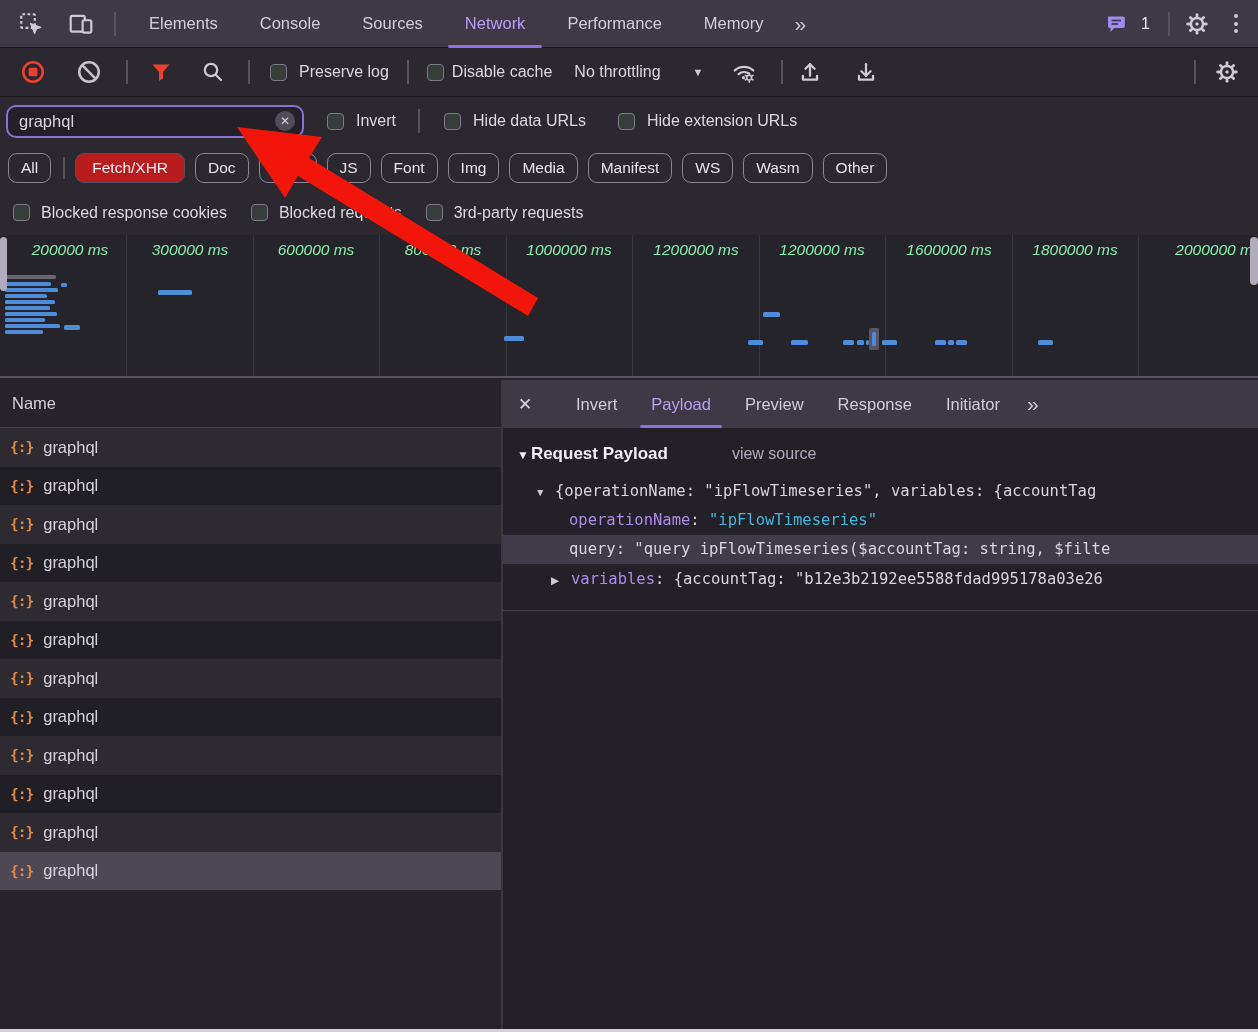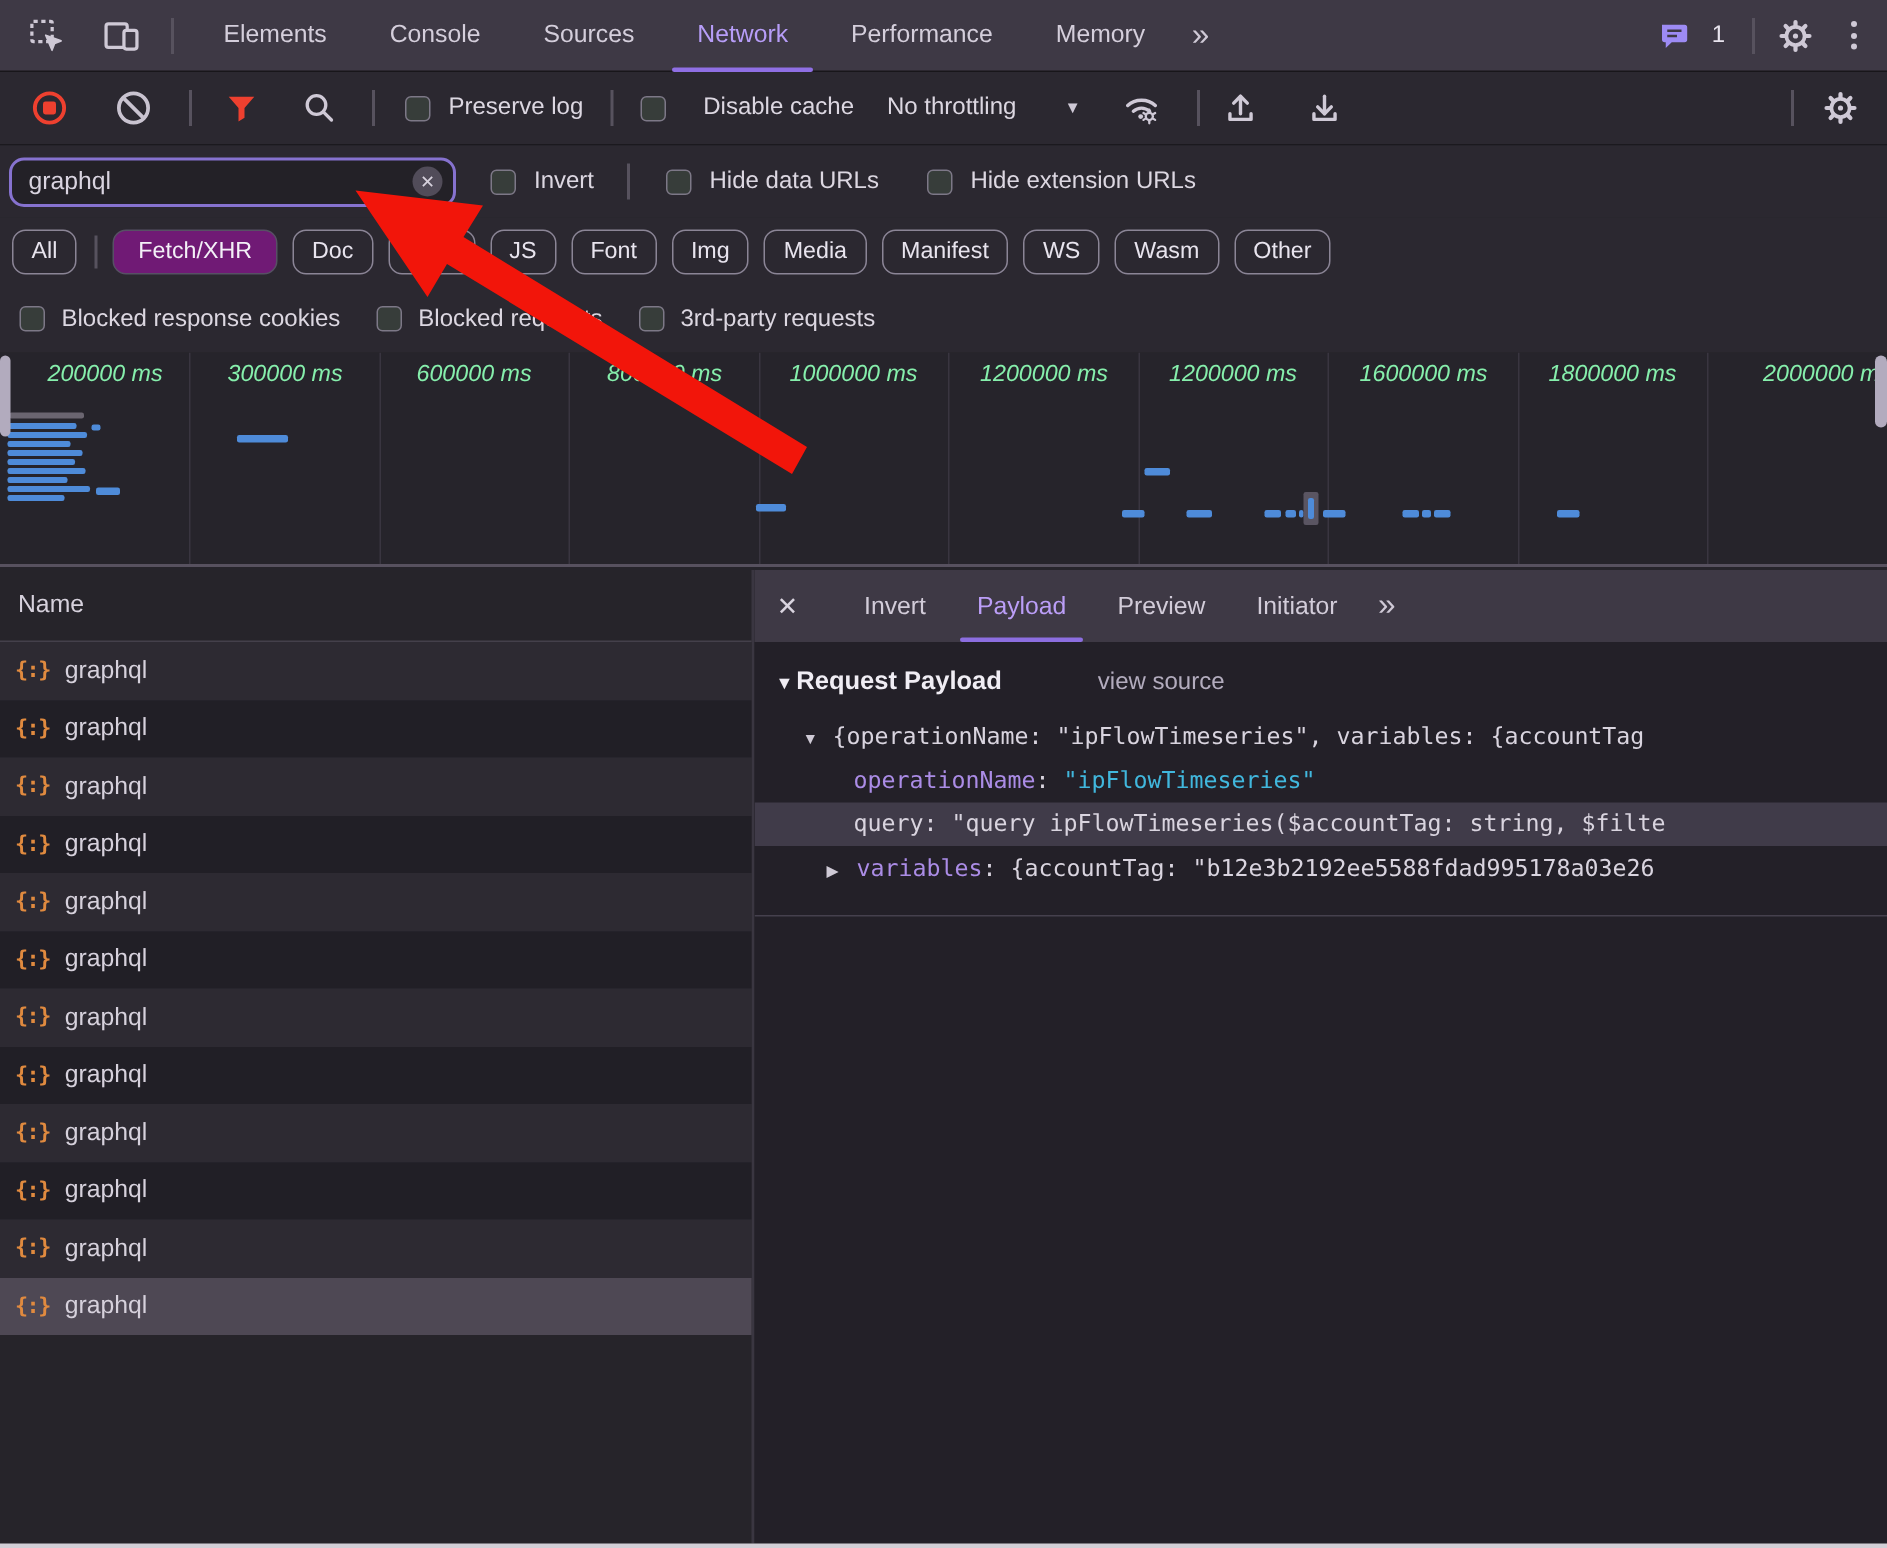--- a/index.html
+++ b/index.html
@@ -43,21 +43,21 @@
   .filter-input .txt { color:#d9d4e0; font-size:16.5px; }
   .clear-btn { position:absolute; right:7px; top:50%; transform:translateY(-50%);
         width:20px; height:20px; border-radius:50%; background:#514c59; color:#d6d1dc;
         font-size:12px; display:flex; align-items:center; justify-content:center; }
 
   
   .chipsrow { top:145px; height:45px; background:#2b2830; }
   .chip { height:30px; display:flex; align-items:center; padding:0 12px; flex:none;
           border:1.4px solid #8b8596; border-radius:9px; color:#e8e4ee;
           font-size:15.5px; font-weight:400; margin-left:10px; white-space:nowrap; }
-  .chip.selected { background:#701a75; border-color:#575064; color:#f3f0f7; padding:0 16px; }
+  .chip.selected { background:#b91c1c; border-color:#575064; color:#f3f0f7; padding:0 16px; }
 
   
   .optsrow { top:190px; height:45px; background:#2b2830; }
   .optgroup { display:flex; align-items:center; gap:11px; margin-left:24px; }
   .optgroup:first-child { margin-left:13px; }
 
   
   .overview { position:absolute; top:235px; left:0; right:0; height:143px;
               background:#26242b; border-bottom:2px solid #57515f; overflow:hidden; }
   .gridline { position:absolute; top:0; bottom:0; width:1px; background:#393540; }
@@ -211,21 +211,21 @@
     <svg class="icon-sm" viewBox="0 0 24 24">
       <circle cx="10" cy="10" r="6.2" fill="none" stroke="#cfc9d6" stroke-width="2.2"></circle>
       <line x1="14.7" y1="14.7" x2="20" y2="20" stroke="#cfc9d6" stroke-width="2.2" stroke-linecap="round"></line>
     </svg>
   </span>
   <span class="vdiv" style="margin-left:18px"></span>
   <span class="cb" style="margin-left:20px"></span>
   <span class="lbl" style="margin-left:12px">Preserve log</span>
   <span class="vdiv" style="margin-left:18px"></span>
   <span class="cb" style="margin-left:18px"></span>
-  <span class="lbl" style="margin-left:25px">Disable cache</span>
+  <span class="lbl" style="margin-left:8px">Disable cache</span>
   <span class="lbl" style="margin-left:22px">No throttling</span>
   <span class="caret" style="margin-left:32px">▼</span>
   <span class="icon-btn" style="margin-left:24px">
     <svg class="icon" viewBox="0 0 24 24">
       <path d="M3.5 10.5 C8 6.2 16 6.2 20.5 10.5" fill="none" stroke="#cfc9d6" stroke-width="2.1" stroke-linecap="round"></path>
       <path d="M7 14 C10 11.4 14 11.4 17 14" fill="none" stroke="#cfc9d6" stroke-width="2.1" stroke-linecap="round"></path>
       <circle cx="11.5" cy="17.3" r="1.5" fill="#cfc9d6"></circle>
       <g transform="translate(16.8,17.2)">
         <circle r="2.6" fill="#2b2830"></circle>
         <circle r="2.2" fill="none" stroke="#cfc9d6" stroke-width="1.4"></circle>
@@ -430,20 +430,23 @@
       <div class="det-tab" style="margin-left:12px">
           <span>Invert</span>
         </div>
       <div class="det-tab active">
           <span>Payload</span>
         </div>
       <div class="det-tab">
           <span>Preview</span>
         </div>
       <div class="det-tab">
+          <span>Response</span>
+        </div>
+      <div class="det-tab">
           <span>Initiator</span>
         </div>
       <span class="chev">»</span>
     </div>
     <div class="det-content">
       <div class="pl-header">
         <span class="exp">▼</span>
         <span class="pl-title">Request Payload</span>
         <span class="view-src">view source</span>
       </div>

